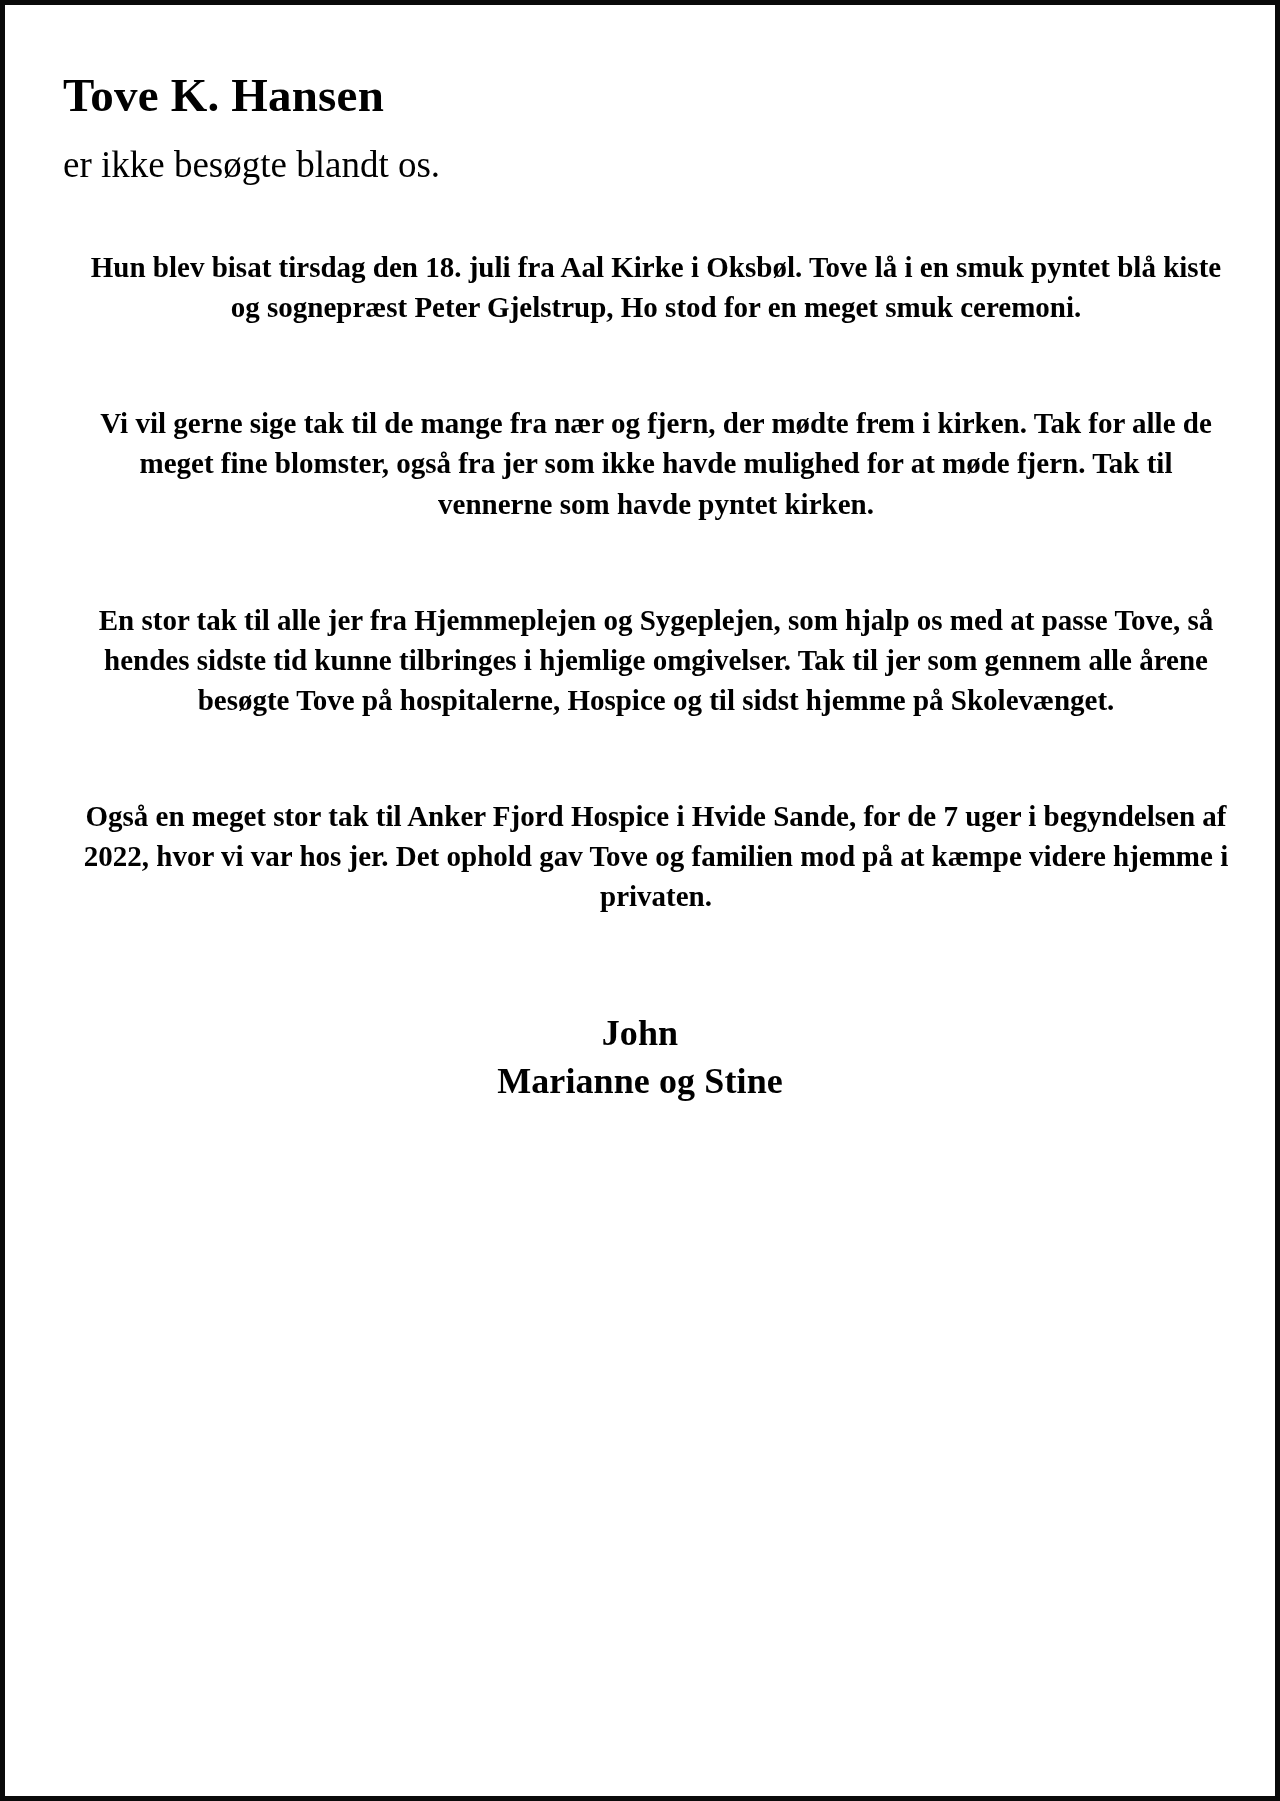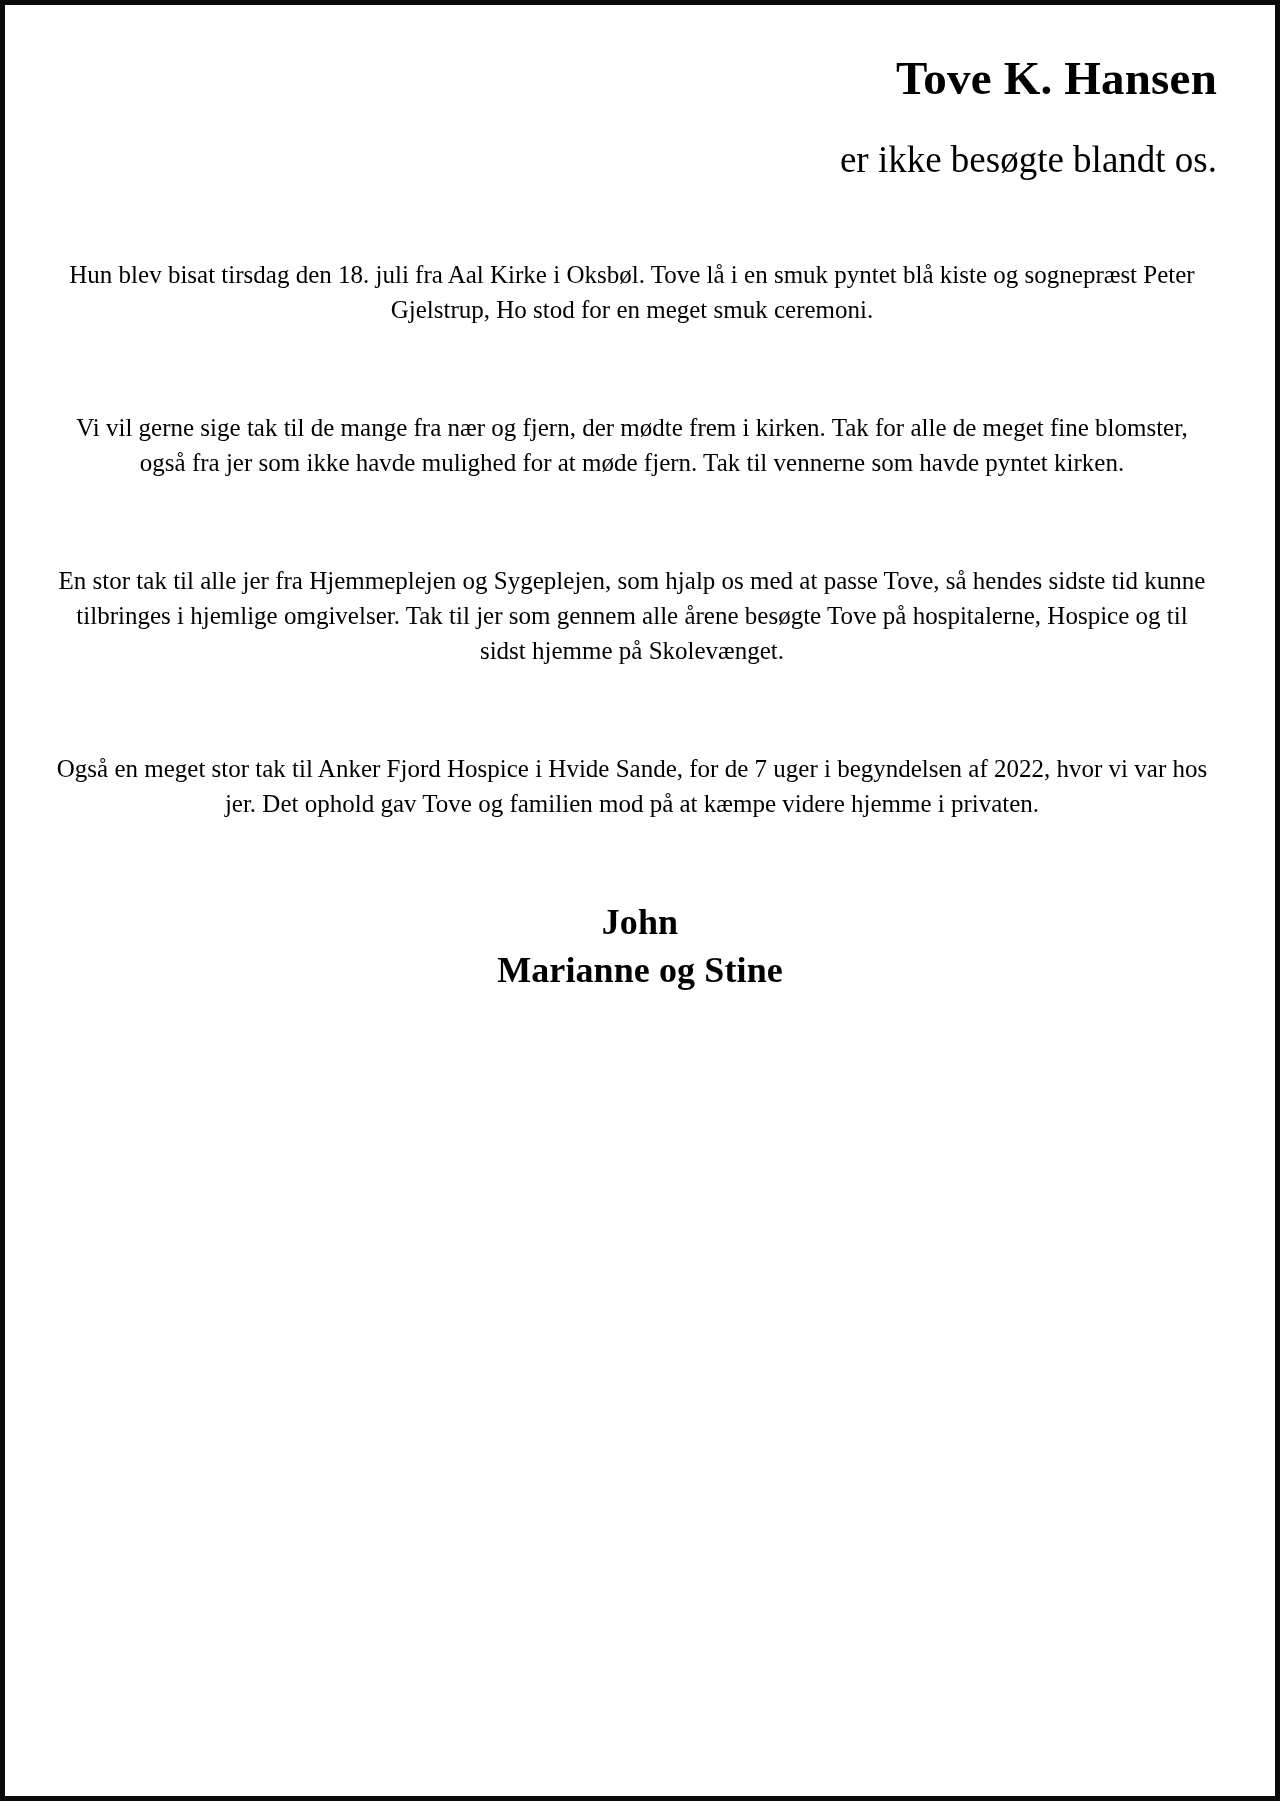--- a/index.html
+++ b/index.html
@@ -17,55 +17,55 @@
     height: 1801px;
     box-sizing: border-box;
     background: #ffffff;
     border: 5px solid #0a0a0a;
     overflow: hidden;
   }
   .inner {
     box-sizing: border-box;
     width: 100%;
     height: 100%;
-    padding: 46px 58px 40px 58px;
+    padding: 63px 58px 40px 58px;
     display: flex;
     flex-direction: column;
-    align-items: flex-end;
-    gap: 12px;
+    align-items: flex-start;
   }
   .deceased-name {
     font-size: 47px;
     font-weight: bold;
     line-height: 1.16;
     text-align: center;
     letter-spacing: 0.2px;
     margin: 0 0 8px 0;
   }
   .subtitle {
     font-size: 37px;
     font-weight: normal;
     line-height: 1.2;
     text-align: center;
     margin: 12px 0 0 0;
   }
   .para {
-    font-size: 25px;
-    font-weight: normal;
+    font-size: 29px;
+    font-weight: bold;
     line-height: 1.385;
     text-align: center;
-    margin: 8px;
+    margin: 16px;
     width: 100%;
     max-width: 1170px;
   }
   .para-gap {
     height: 44px;
     flex: 0 0 auto;
   }
   .signature-block {
+    margin-top: 32px;
     text-align: center;
     width: 100%;
   }
   .signature-line {
     font-size: 36px;
     font-weight: bold;
     line-height: 1.34;
     text-align: center;
     letter-spacing: 0.1px;
   }

